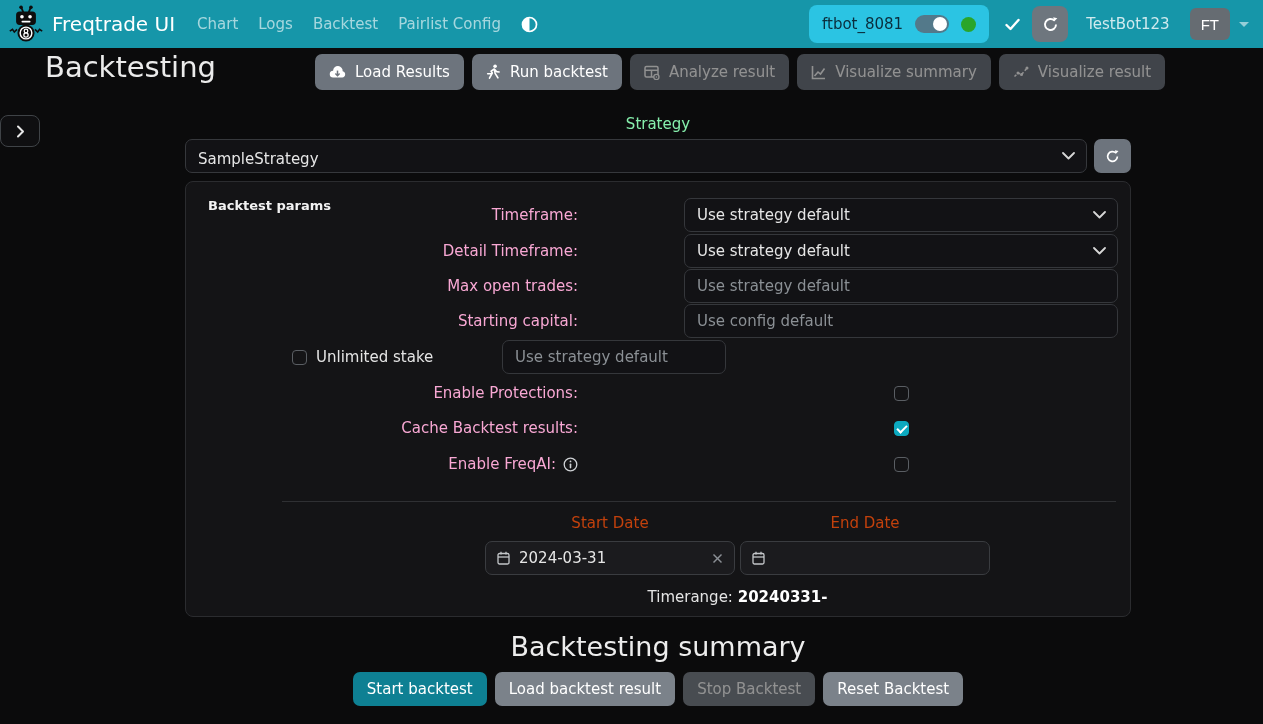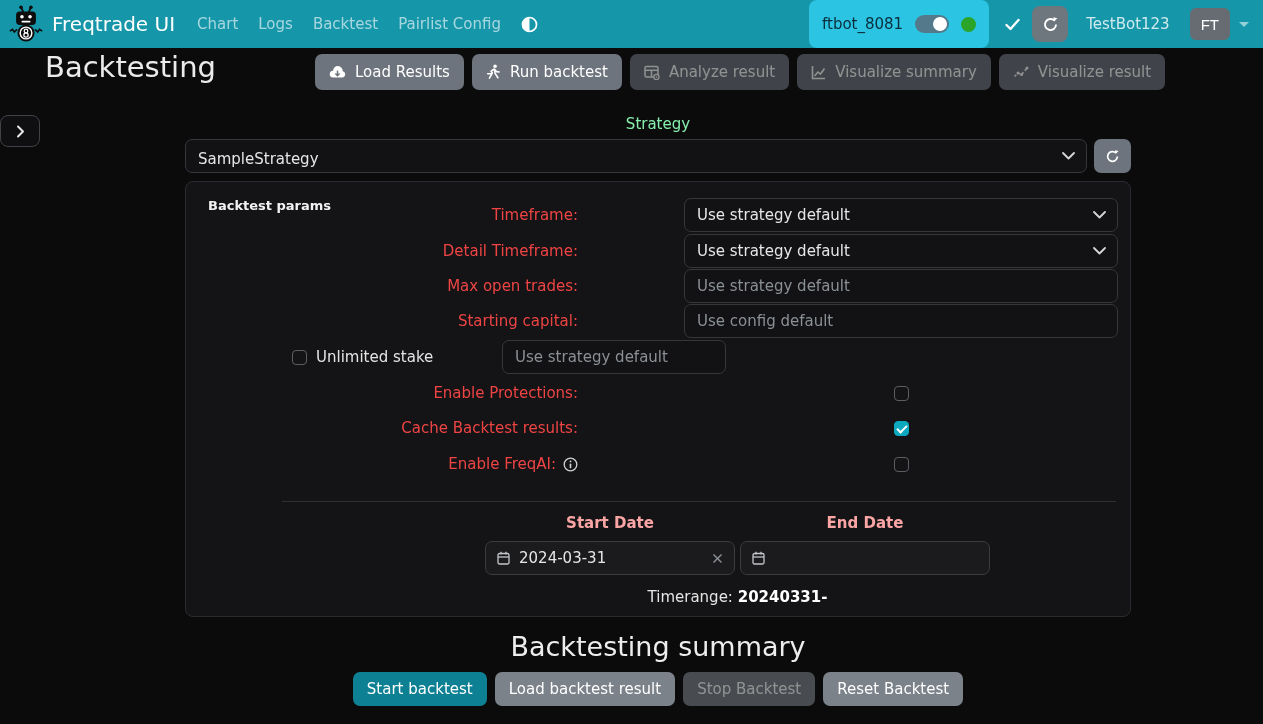--- a/index.html
+++ b/index.html
@@ -16,21 +16,21 @@
   .navbar {
     position:absolute; top:0; left:0; width:1263px; height:48px;
     background:#1696a9; display:flex; align-items:center; padding:0 14px 0 8px;
   }
   .brand { display:flex; align-items:center; gap:8px; color:#fff; font-size:20px; cursor:pointer; }
   .nav-links { display:flex; align-items:center; margin-left:12px; }
   .nav-link { color:rgba(255,255,255,.62); font-size:15px; padding:8px 10px; cursor:pointer; }
   .theme-btn { padding:8px 10px; cursor:pointer; }
   .right-cluster { margin-left:auto; display:flex; align-items:center; }
   .bot-pill {
-    background:#2bc4e3; border-radius:8px; height:48px;
+    background:#2bc4e3; border-radius:8px; height:38px;
     display:flex; align-items:center; gap:12px; padding:0 13px; cursor:pointer;
   }
   .bot-name { color:#0a2e3d; font-size:15px; }
   .toggle { width:34px; height:18px; border-radius:9px; background:#53798a; position:relative; cursor:pointer; }
   .toggle .knob { position:absolute; left:2px; top:2px; width:14px; height:14px; border-radius:50%; background:#fff; }
   .toggle.on .knob { left:auto; right:2px; }
   .status-dot { width:15px; height:15px; border-radius:50%; background:#2aa52a; }
   .nav-check { margin:0 12px 0 16px; }
   .icon-btn {
     width:36px; height:36px; border-radius:8px; background:#6e767e; border:none;
@@ -73,21 +73,21 @@
   .select .chev { position:absolute; right:11px; top:50%; margin-top:-4px; }
   .refresh-sm { width:37px; height:34px; border-radius:7px; }
 
   
   .panel {
     position:absolute; left:185px; top:181px; width:946px; height:436px;
     background:#141416; border:1px solid #2b2c2f; border-radius:8px;
   }
   .legend { position:absolute; left:22px; top:16px; font-size:13px; font-weight:bold; color:#f2f2f2; }
   .prow { position:absolute; left:0; width:100%; height:34px; display:flex; align-items:center; }
-  .plabel { width:392px; text-align:right; font-size:15px; color:#ef4444; }
+  .plabel { width:392px; text-align:right; font-size:15px; color:#f9a8d4; }
   .pfield { margin-left:106px; width:434px; position:relative; }
   .fselect {
     width:100%; height:34px; background:#121215; border:1px solid #35373b; border-radius:7px;
     display:flex; align-items:center; padding:0 34px 0 12px; color:#e6e6e6; font-size:15px; cursor:pointer; position:relative;
   }
   .finput {
     width:100%; height:34px; background:#121215; border:1px solid #35373b; border-radius:7px;
     color:#e6e6e6; font-size:15px; padding:0 12px; font-family:inherit; outline:none;
   }
   .finput::placeholder { color:#8b9095; }
@@ -103,21 +103,21 @@
   }
   .stake-field { display:flex; align-items:center; }
   .stake-cb-label { margin-left:9px; font-size:15px; color:#e4e4e4; }
   .stake-input { margin-left:auto; width:224px; }
   .info-icon { display:inline-block; vertical-align:-3px; margin-left:7px; }
   .divider { position:absolute; left:96px; right:14px; top:319px; height:1px; background:#2f3033; }
 
   
   .dates-block { position:absolute; left:299px; top:332px; width:505px; }
   .date-labels { display:flex; gap:5px; }
-  .date-labels > div { width:250px; text-align:center; font-size:15px; color:#fca5a5;font-weight:bold; }
+  .date-labels > div { width:250px; text-align:center; font-size:15px; color:#c2410c; }
   .date-inputs { display:flex; gap:5px; margin-top:9px; }
   .date-input {
     width:250px; height:34px; background:#1b1b1e; border:1px solid #3a3c40; border-radius:7px;
     display:flex; align-items:center; gap:9px; padding:8px 11px; cursor:text;
   }
   .date-value { font-size:15px; color:#e6e6e6; }
   .date-clear { margin-left:auto; cursor:pointer; display:flex; }
   .timerange { margin-top:13px; text-align:center; font-size:15px; color:#e4e4e4; }
   .timerange b { color:#fff; }
 

